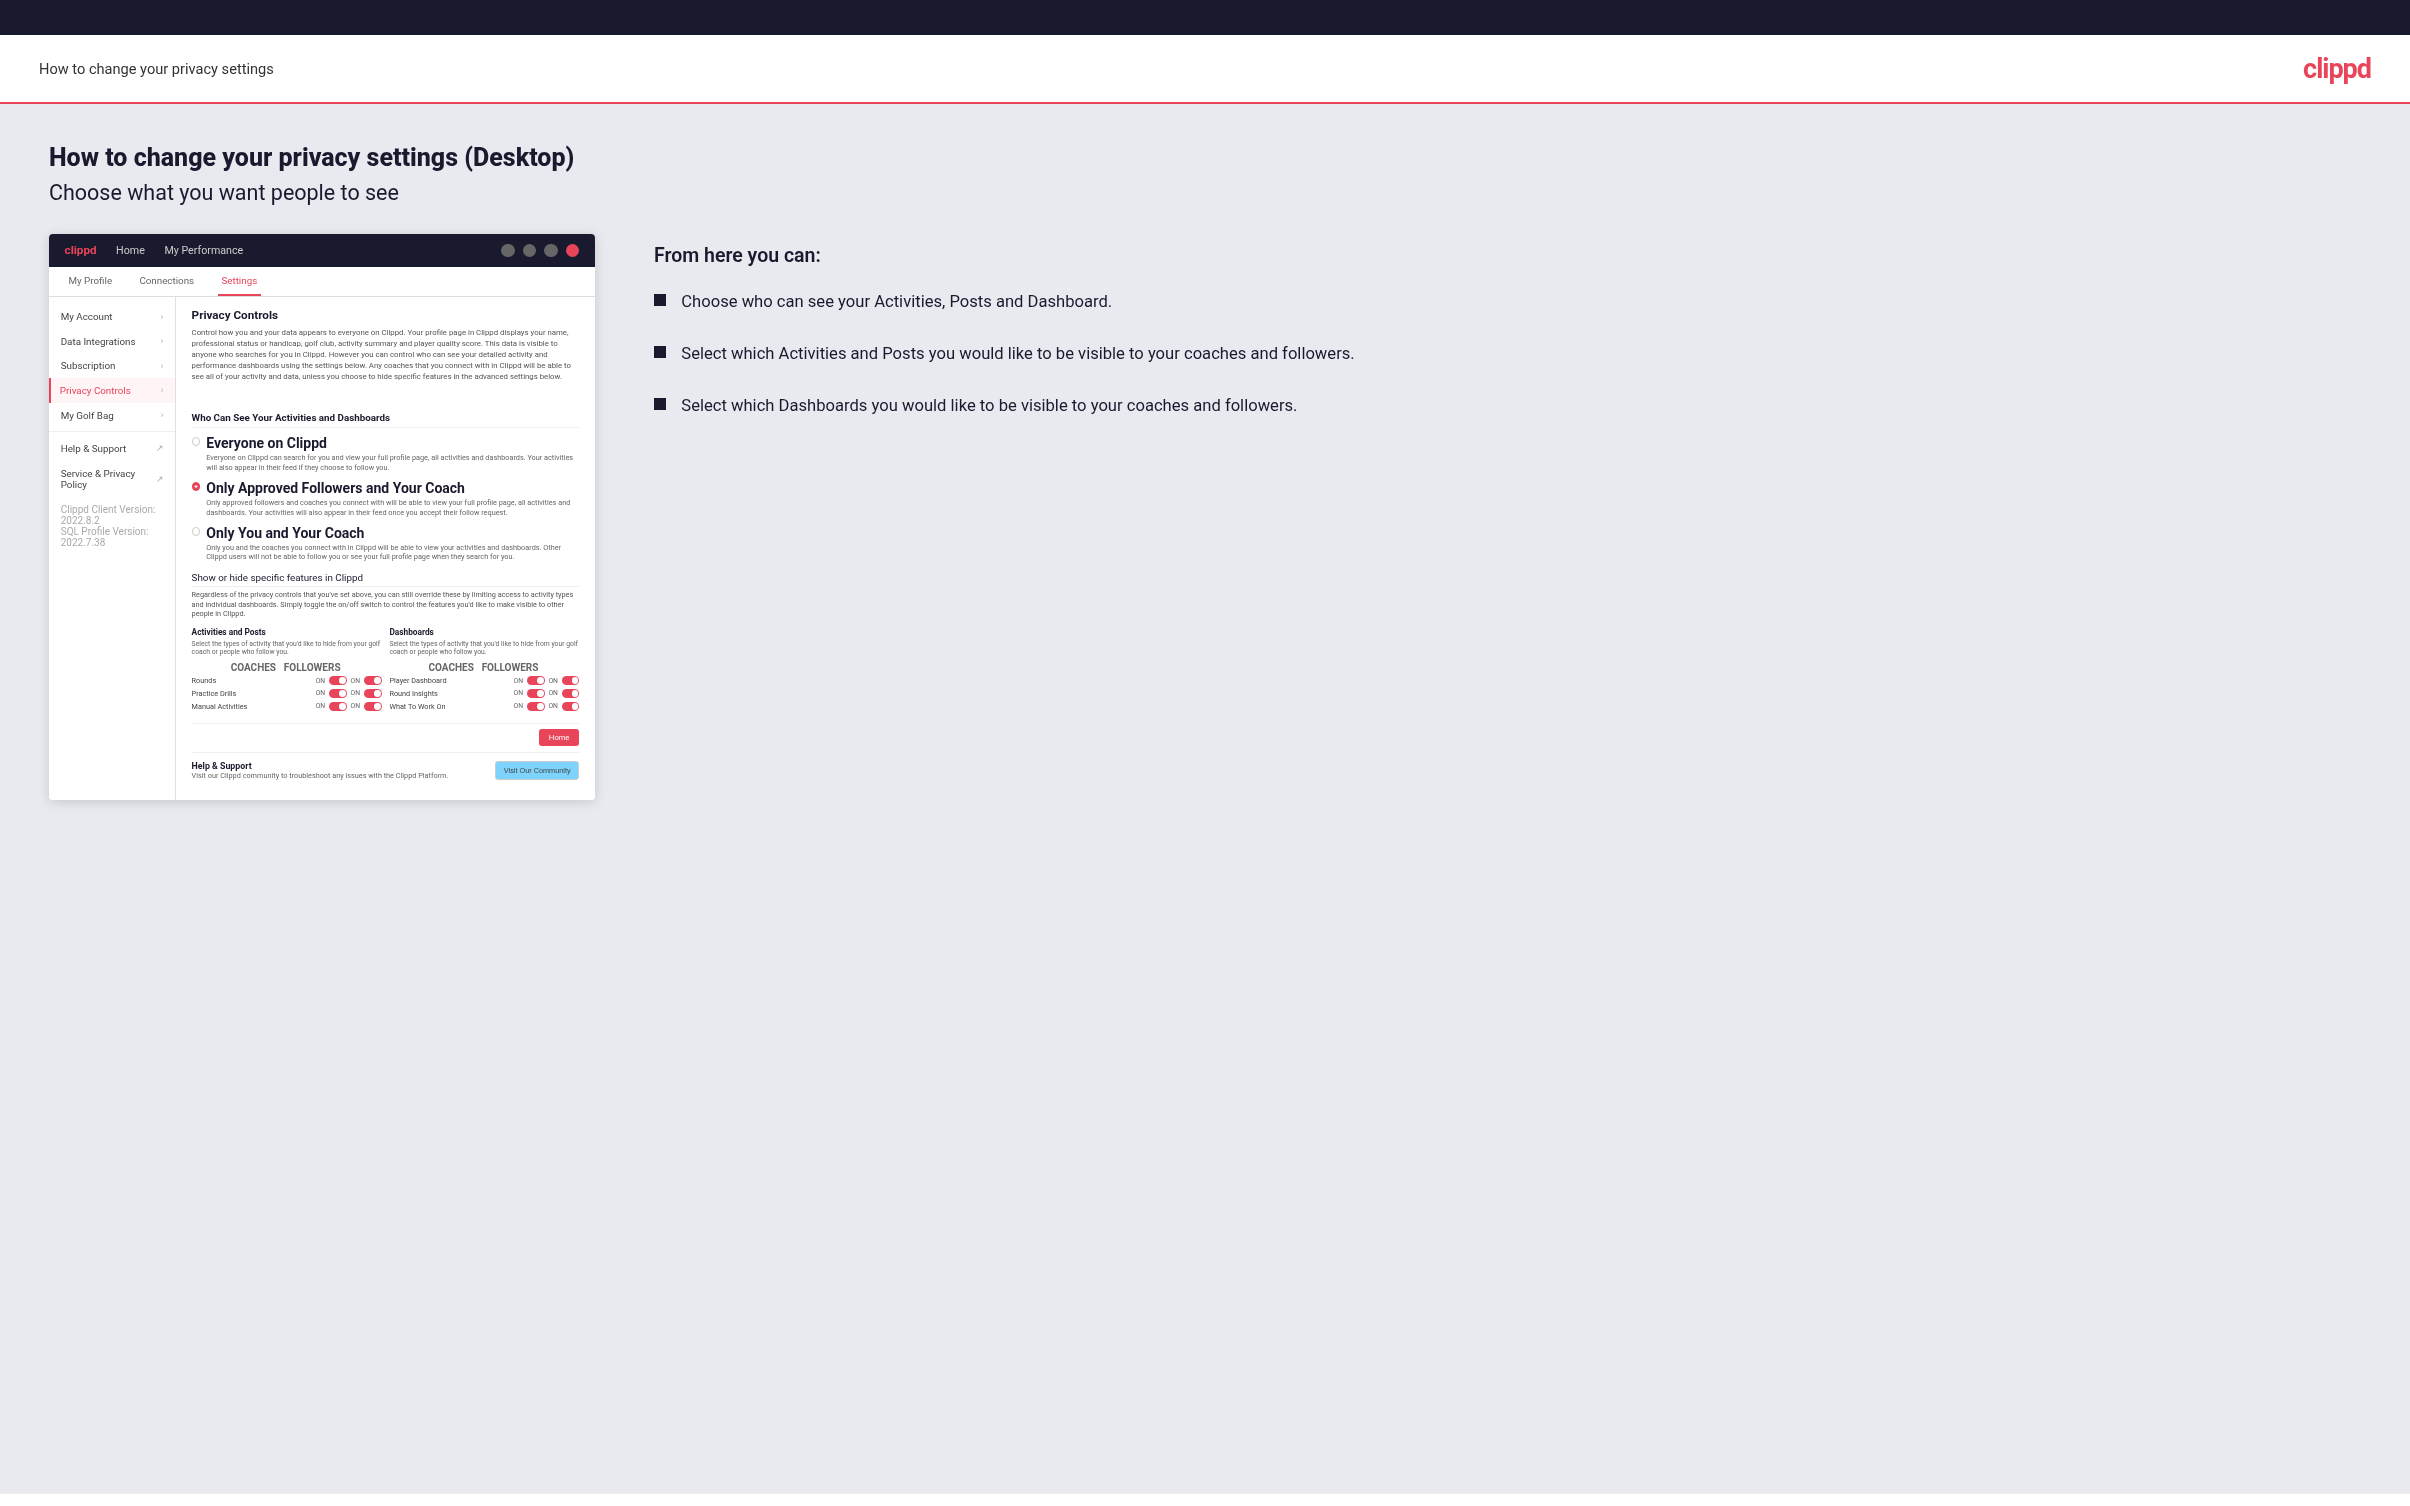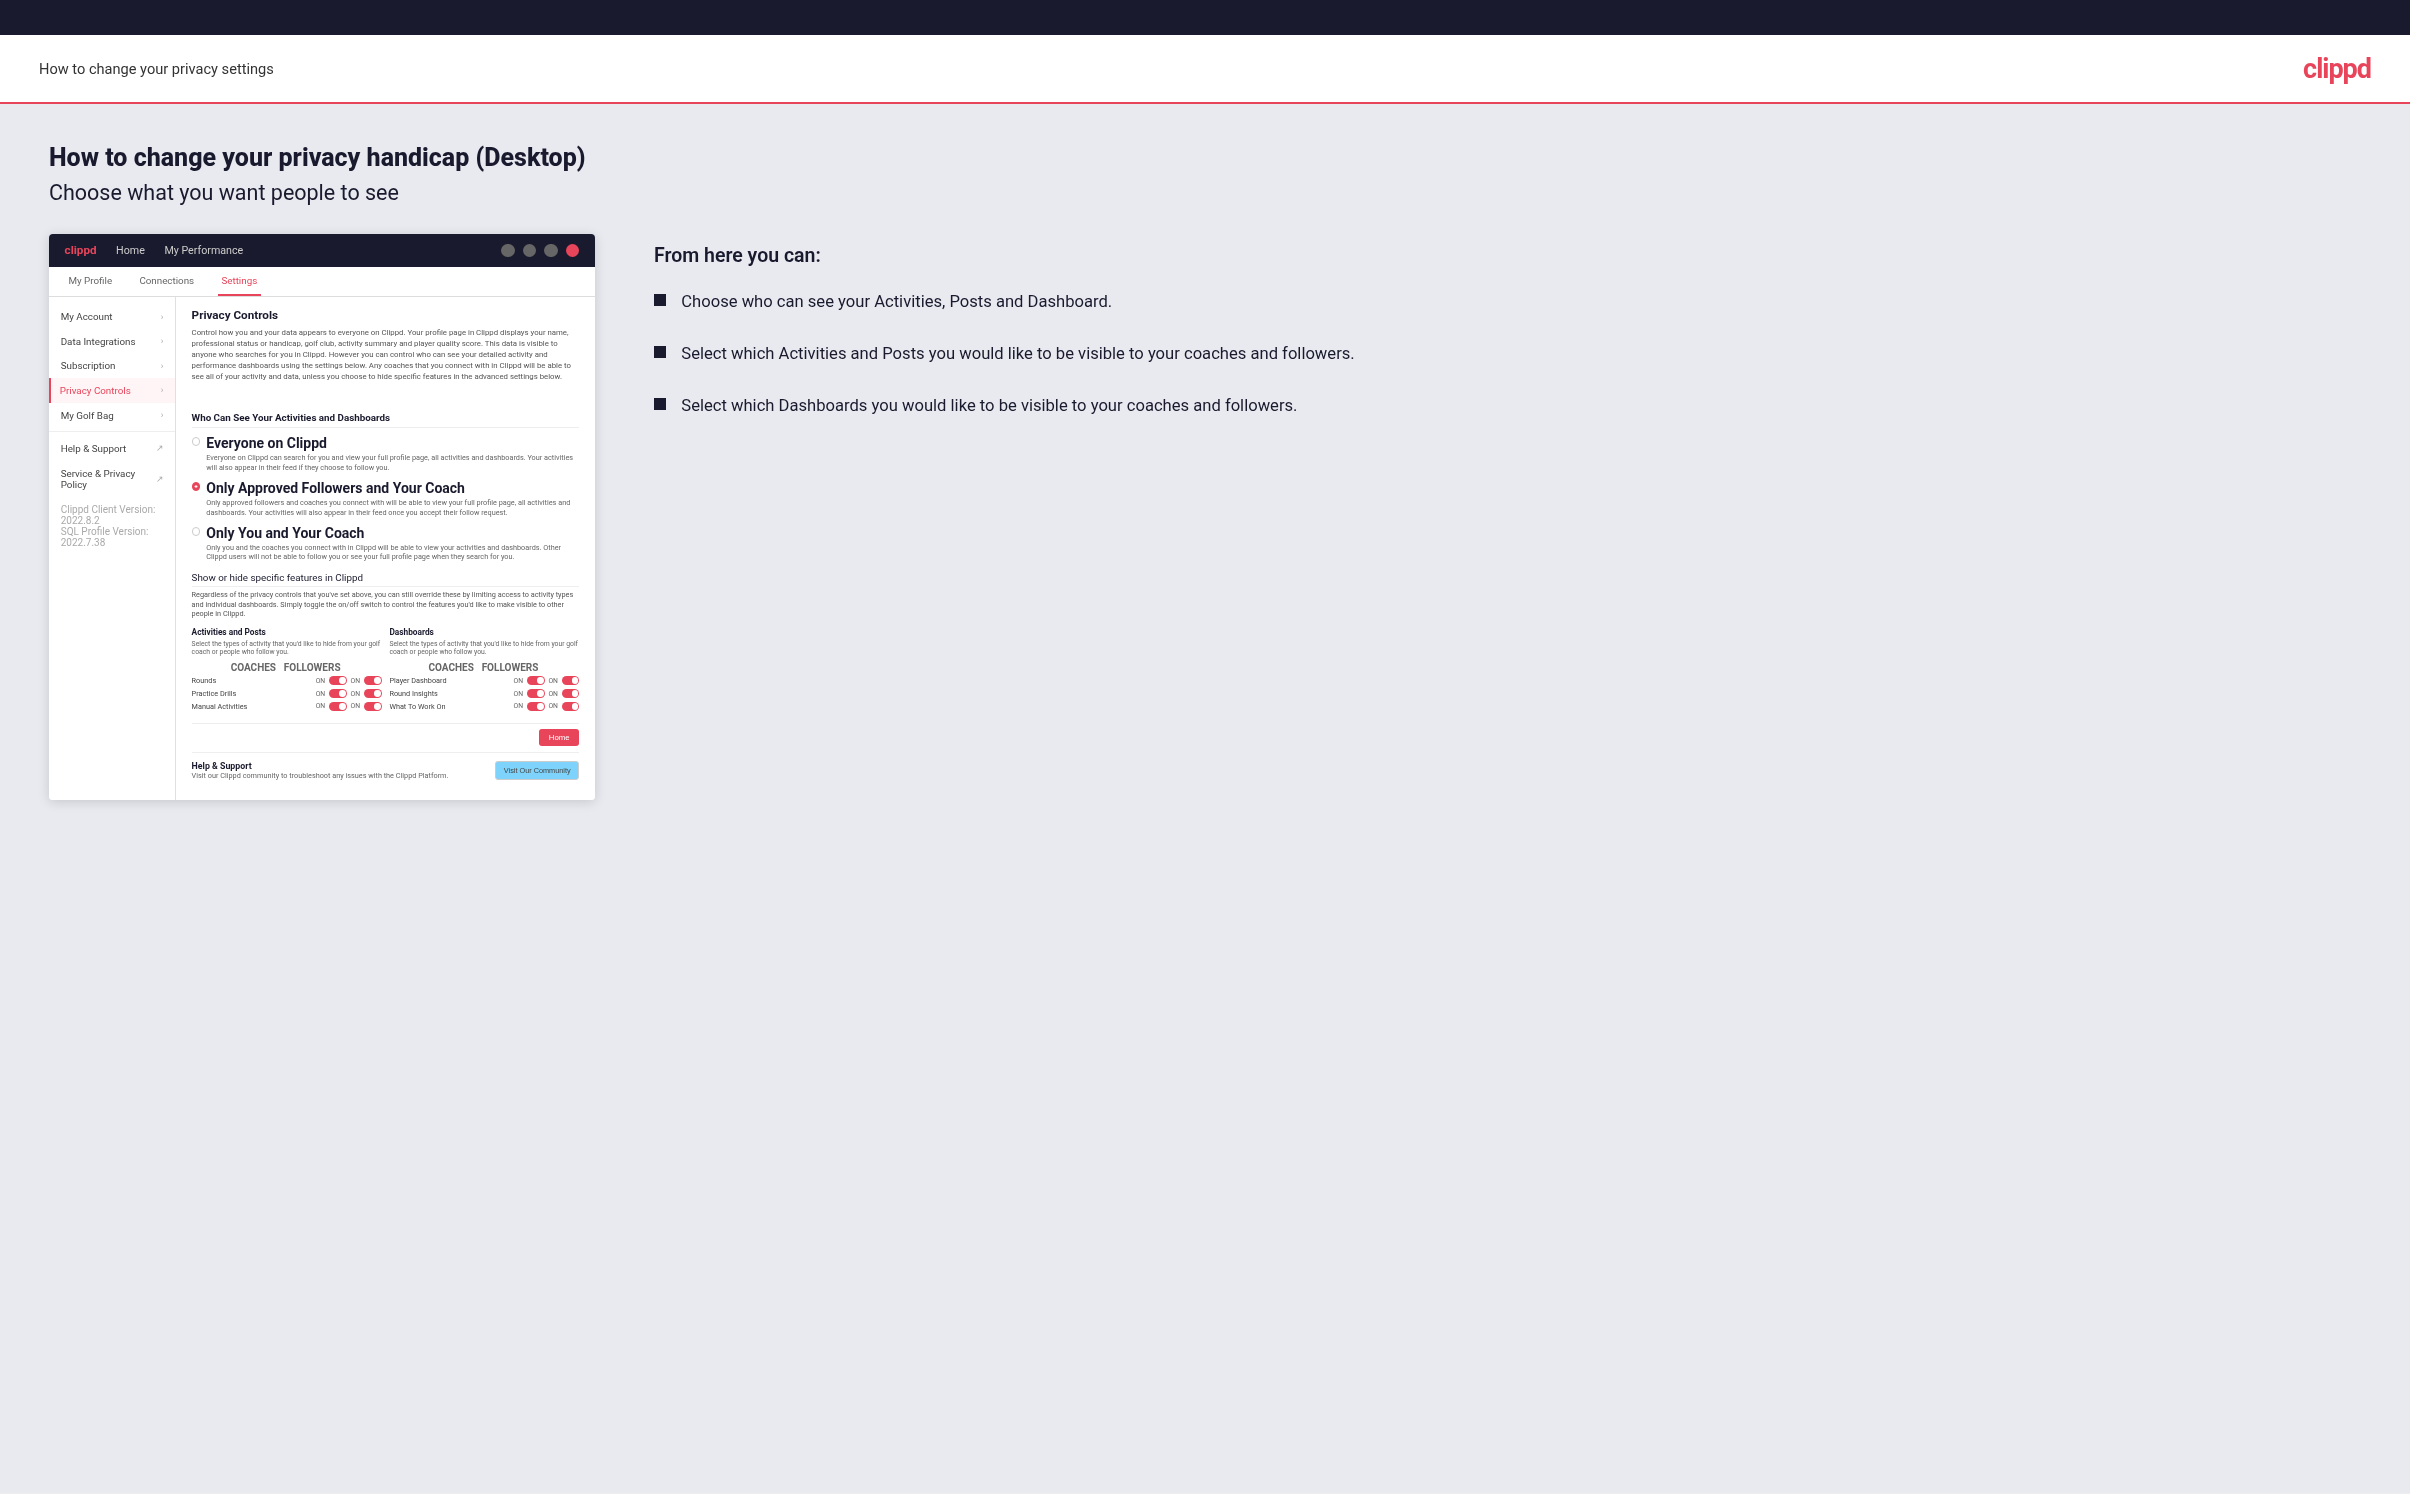--- a/index.html
+++ b/index.html
@@ -286,21 +286,21 @@
       justify-content: center;
       gap: 7.8px;
       font-size: 10px;
       font-weight: 700;
       color: #666;
       margin-bottom: 2.9px;
       padding-right: 2px;
     }
     .table-row {
       display: flex;
-      align-items: flex-end;
+      align-items: center;
       margin-bottom: 3.9px;
     }
     .table-row-label {
       flex: 1;
       font-size: 7.3px;
       color: #444;
     }
     .toggle-group {
       display: flex;
       align-items: center;
@@ -419,21 +419,21 @@
 <body>
 
 <div class="top-bar"></div>
 
 <div class="header">
   <span class="header-title">How to change your privacy settings</span>
   <span class="logo">clippd</span>
 </div>
 
 <div class="main-content">
-  <h1 class="page-title">How to change your privacy handicap (Desktop)</h1>
+  <h1 class="page-title">How to change your privacy settings (Desktop)</h1>
   <h2 class="page-subtitle">Choose what you want people to see</h2>
 
   <div class="content-row">
 
     <div class="screenshot-wrapper">
 
       <div class="app-nav">
         <span class="app-nav-logo">clippd</span>
         <span class="app-nav-link">Home</span>
         <span class="app-nav-link">My Performance</span>

